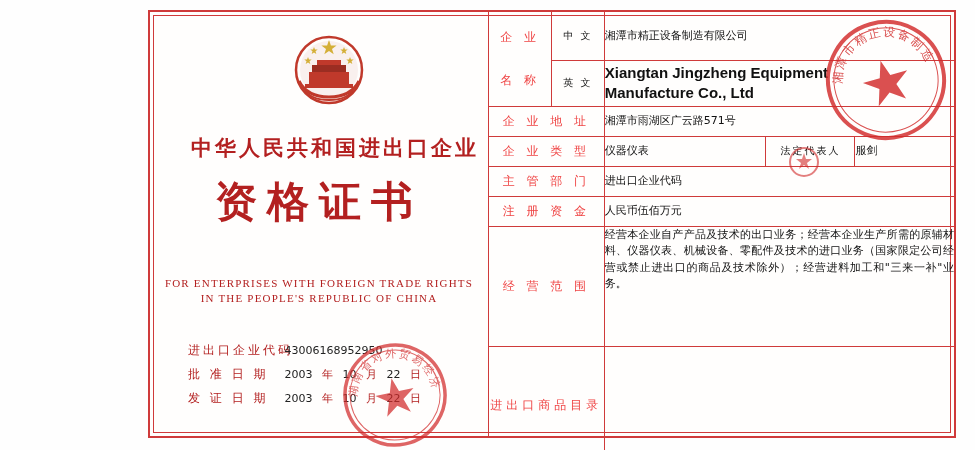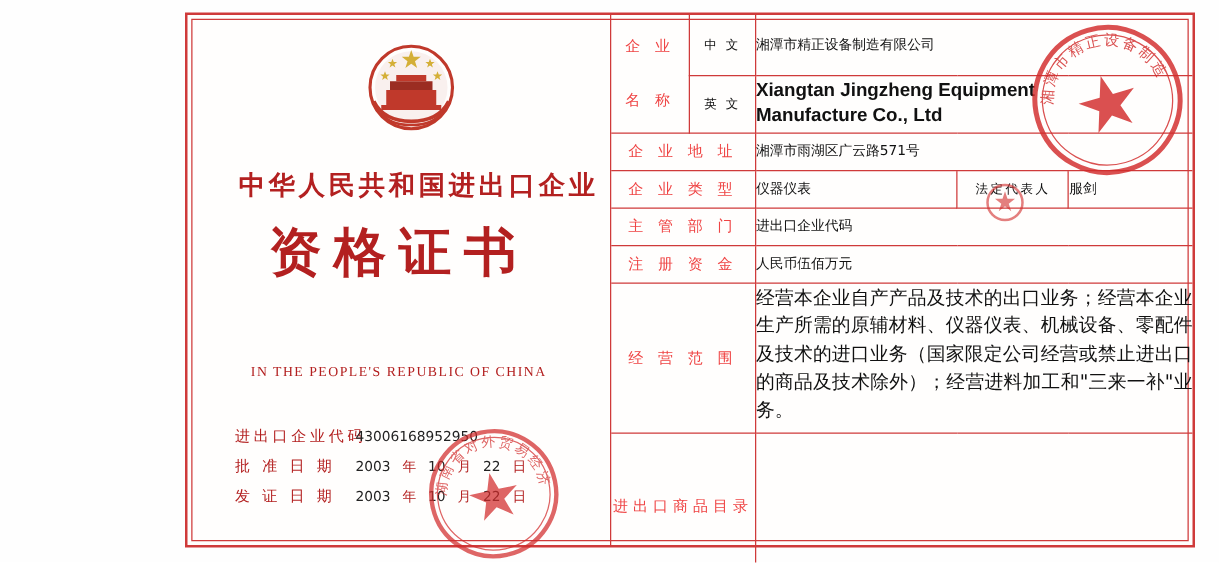--- a/index.html
+++ b/index.html
@@ -205,21 +205,21 @@
   .val-en {
     font-family: "Liberation Sans", sans-serif;
     font-size: 15px;
     font-weight: bold;
     color: #111;
     padding: 4px 8px;
     line-height: 1.35;
   }
   .val-scope {
     font-family: "DejaVu Sans", "Liberation Sans", sans-serif;
-    font-size: 15px;
+    font-size: 11px;
     color: #111;
     padding: 6px 8px;
     line-height: 1.5;
     text-align: justify;
   }
   .stack2 {
     display: block;
   }
   
   .seal {
@@ -276,20 +276,21 @@
           <polygon points="23,31 24,33.6 26.7,33.6 24.5,35.3 25.3,38 23,36.4 20.7,38 21.5,35.3 19.3,33.6 22,33.6" fill="#d4af37"></polygon>
           <polygon points="65,31 66,33.6 68.7,33.6 66.5,35.3 67.3,38 65,36.4 62.7,38 63.5,35.3 61.3,33.6 64,33.6" fill="#d4af37"></polygon>
 
           <path d="M14 55 q8 16 30 16 q22 0 30 -16" fill="none" stroke="#c0392b" stroke-width="3"></path>
           <path d="M20 64 q6 10 24 10 q18 0 24 -10" fill="none" stroke="#c0392b" stroke-width="2"></path>
         </svg>
       </div>
 
       <div class="cn-title">中华人民共和国进出口企业</div>
       <div class="cn-big">资格证书</div>
+      <div class="en-sub1">FOR ENTERPRISES WITH FOREIGN TRADE RIGHTS</div>
       <div class="en-sub2">IN THE PEOPLE'S REPUBLIC OF CHINA</div>
 
       <div class="fields">
         <div class="field-row">
           <span class="field-label">进出口企业代码</span>
           <span class="field-value">43006168952950</span>
         </div>
         <div class="field-row">
           <span class="field-label">批 准 日 期</span>
           <span class="field-value dateline">

